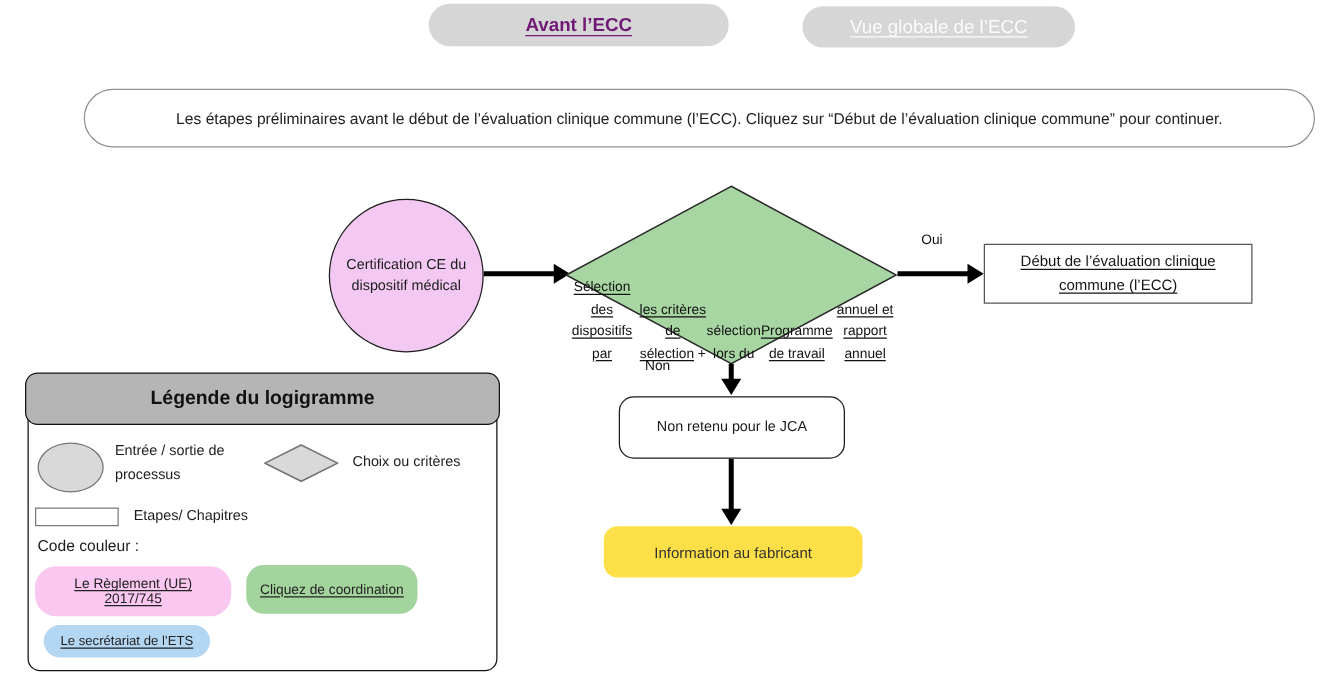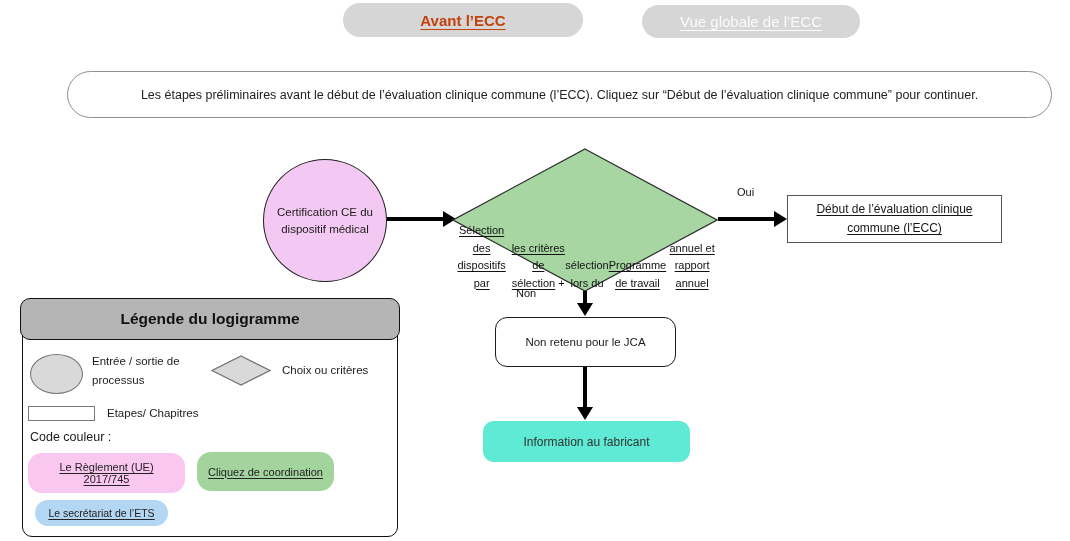--- a/index.html
+++ b/index.html
@@ -18,21 +18,21 @@
 
   
   .tab {
     background: #d6d6d6;
     border-radius: 18px;
     font-size: 15px;
     text-decoration: underline;
     text-underline-offset: 3px;
     cursor: pointer;
   }
-  .tab-active { left: 343px; top: 3px; width: 240px; height: 34px; font-weight: bold; color: #c2410c; }
+  .tab-active { left: 343px; top: 3px; width: 240px; height: 34px; font-weight: bold; color: #701a75; }
   .tab-inactive { left: 642px; top: 5px; width: 218px; height: 33px; font-weight: 500; color: #fbfbfb; }
 
   
   .instruction {
     left: 67px; top: 71px; width: 985px; height: 47px;
     border: 1px solid #8f8f8f; border-radius: 24px;
     font-size: 12.5px; line-height: 20px; color: #222;
     padding: 0 50px;
   }
 
@@ -149,21 +149,21 @@
 
   <div class="abs branch-label" style="left:516px; top:287px;">Non</div>
   <div class="abs vline" style="left:583px; top:291px; height:13px;"></div>
   <div class="abs head-down" style="left:577px; top:303px;"></div>
   <div class="abs flexc jca-box">
     <span>Non retenu pour le JCA</span>
   </div>
 
   <div class="abs vline" style="left:583px; top:367px; height:41px;"></div>
   <div class="abs head-down" style="left:577px; top:407px;"></div>
-  <div class="abs flexc info-box" style="background-color: #5eead4;">
+  <div class="abs flexc info-box" style="background-color: #fde047;">
     <span>Information au fabricant</span>
   </div>
 
   <div class="abs legend-body"></div>
   <div class="abs flexc legend-header" style="background-color: rgb(181, 181, 181);">
     <span>Légende du logigramme</span>
   </div>
 
   <div class="abs legend-ellipse" style="background-color: rgb(217, 217, 217);"></div>
   <div class="abs legend-label" style="left:92px; top:352px; width:108px;">Entrée / sortie de processus</div>
@@ -171,21 +171,21 @@
   <svg class="abs" style="left:211px; top:355px;" width="60" height="31" viewBox="0 0 60 31">
     <polygon points="30,1 59,15.5 30,30 1,15.5" stroke="#757575" stroke-width="1.3" fill="#d9d9d9"></polygon>
   </svg>
   <div class="abs legend-label" style="left:282px; top:361px;">Choix ou critères</div>
 
   <div class="abs legend-rect"></div>
   <div class="abs legend-label" style="left:107px; top:404px;">Etapes/ Chapitres</div>
 
   <div class="abs code-label">Code couleur :</div>
 
-  <div class="abs flexc badge badge-pink" style="background-color: rgb(250, 199, 241);">
+  <div class="abs flexc badge badge-pink" style="background-color: rgb(250, 199, 241); border-radius: 17px;">
     <span>Le Règlement (UE) 2017/745</span>
   </div>
   <div class="abs flexc badge badge-green" style="background-color: rgb(164, 212, 157);">
     <span>Cliquez de coordination</span>
   </div>
   <div class="abs flexc badge badge-blue" style="background-color: rgb(179, 214, 242);">
     <span>Le secrétariat de l’ETS </span>
   </div>
 
 </div>

